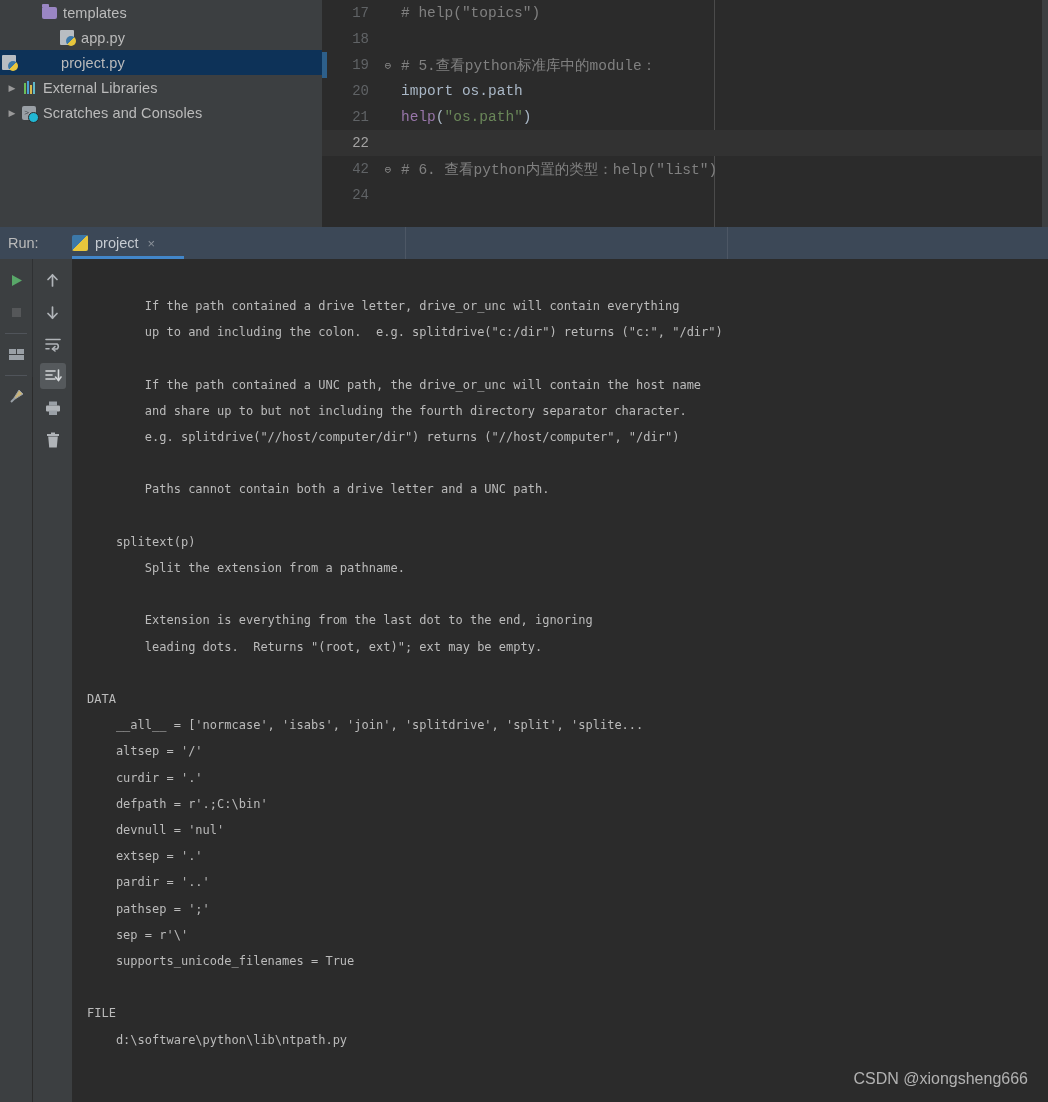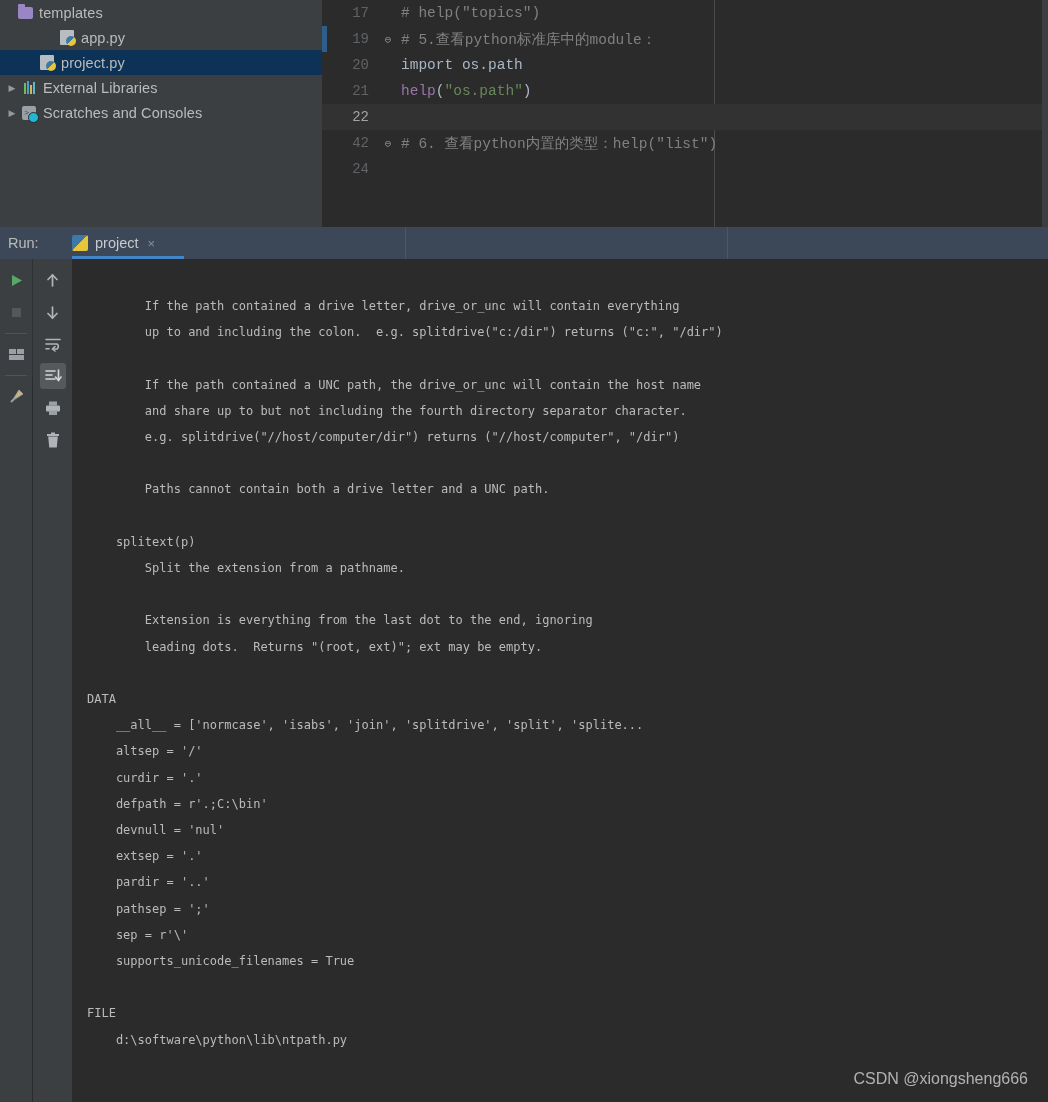--- a/index.html
+++ b/index.html
@@ -244,35 +244,35 @@
     width: 6px; height: 227px; background: #3c3f41;
   }
 </style>
 </head>
 <body>
 
 <div id="top-area">
 
   <div id="project-tree">
 
-    <div class="tree-row" style="padding-left:16px;">
+    <div class="tree-row" style="padding-left:40px;">
       <span class="tree-icon">
           <span class="ic-folder"></span>
         </span>
       <span class="tree-label">templates</span>
     </div>
 
     <div class="tree-row" style="padding-left:58px;">
       <span class="tree-icon">
           <span class="ic-py"></span>
         </span>
       <span class="tree-label">app.py</span>
     </div>
 
-    <div class="tree-row selected" style="padding-left:38px;">
+    <div class="tree-row selected" style="gap:38px;">
       <span class="tree-icon">
           <span class="ic-py"></span>
         </span>
       <span class="tree-label">project.py</span>
     </div>
 
     <div class="tree-row" style="padding-left:4px;">
       <span class="tree-arrow">▶</span>
       <span class="tree-icon">
         <span class="ic-lib">
@@ -291,20 +291,21 @@
           <span class="ic-scr">&gt;_</span>
         </span>
       <span class="tree-label">Scratches and Consoles</span>
     </div>
   </div>
 
   <div id="editor">
     <div class="vline"></div>
     <div id="editor-lines">
         <div class="code-line"><span class="ln-marker"></span><span class="gutter-num">17</span><span class="fold"></span><span class="code-text"><span class="c-comment"># help("topics")</span></span></div>
+        <div class="code-line"><span class="ln-marker"></span><span class="gutter-num">18</span><span class="fold"></span><span class="code-text"></span></div>
         <div class="code-line"><span class="ln-marker blue"></span><span class="gutter-num">19</span><span class="fold">⊖</span><span class="code-text"><span class="c-comment"># 5.查看python标准库中的module：</span></span></div>
         <div class="code-line"><span class="ln-marker"></span><span class="gutter-num">20</span><span class="fold"></span><span class="code-text"><span class="c-fn">import os.path</span></span></div>
         <div class="code-line"><span class="ln-marker"></span><span class="gutter-num">21</span><span class="fold"></span><span class="code-text"><span class="c-kw">help</span><span class="c-paren">(</span><span class="c-str">"os.path"</span><span class="c-paren">)</span></span></div>
         <div class="code-line current"><span class="ln-marker"></span><span class="gutter-num">22</span><span class="fold"></span><span class="code-text"></span></div>
         <div class="code-line"><span class="ln-marker"></span><span class="gutter-num">42</span><span class="fold">⊖</span><span class="code-text"><span class="c-comment"># 6. 查看python内置的类型：help("list")</span></span></div>
         <div class="code-line"><span class="ln-marker"></span><span class="gutter-num">24</span><span class="fold"></span><span class="code-text"></span></div>
       </div>
   </div>
 
   <div id="editor-right-strip"></div>

